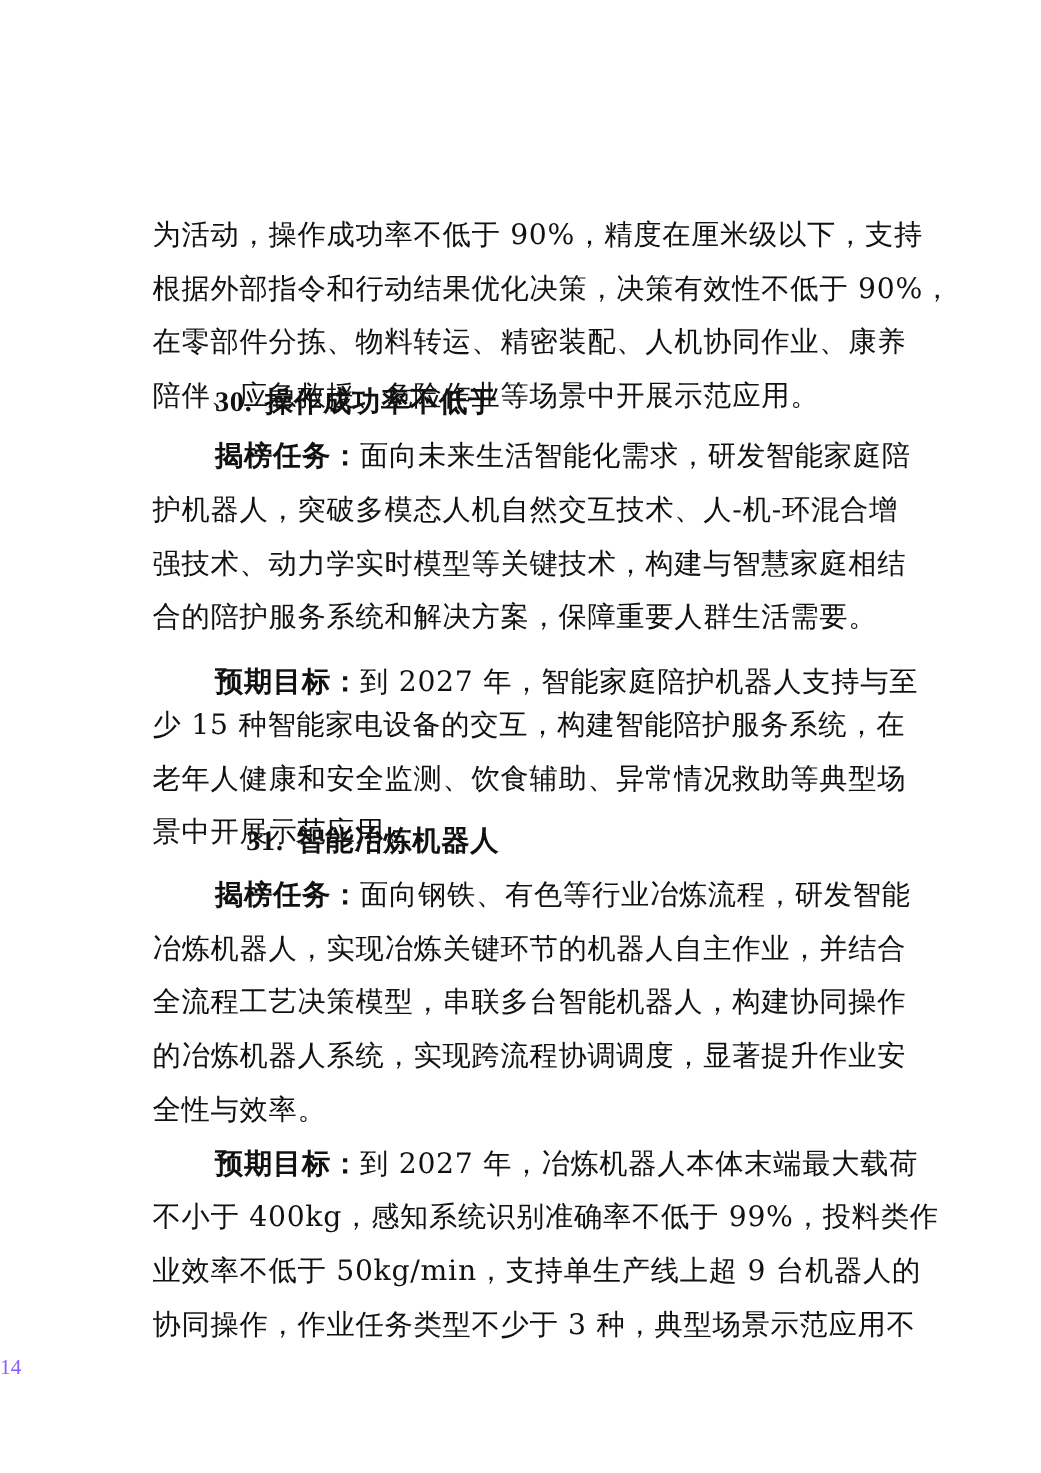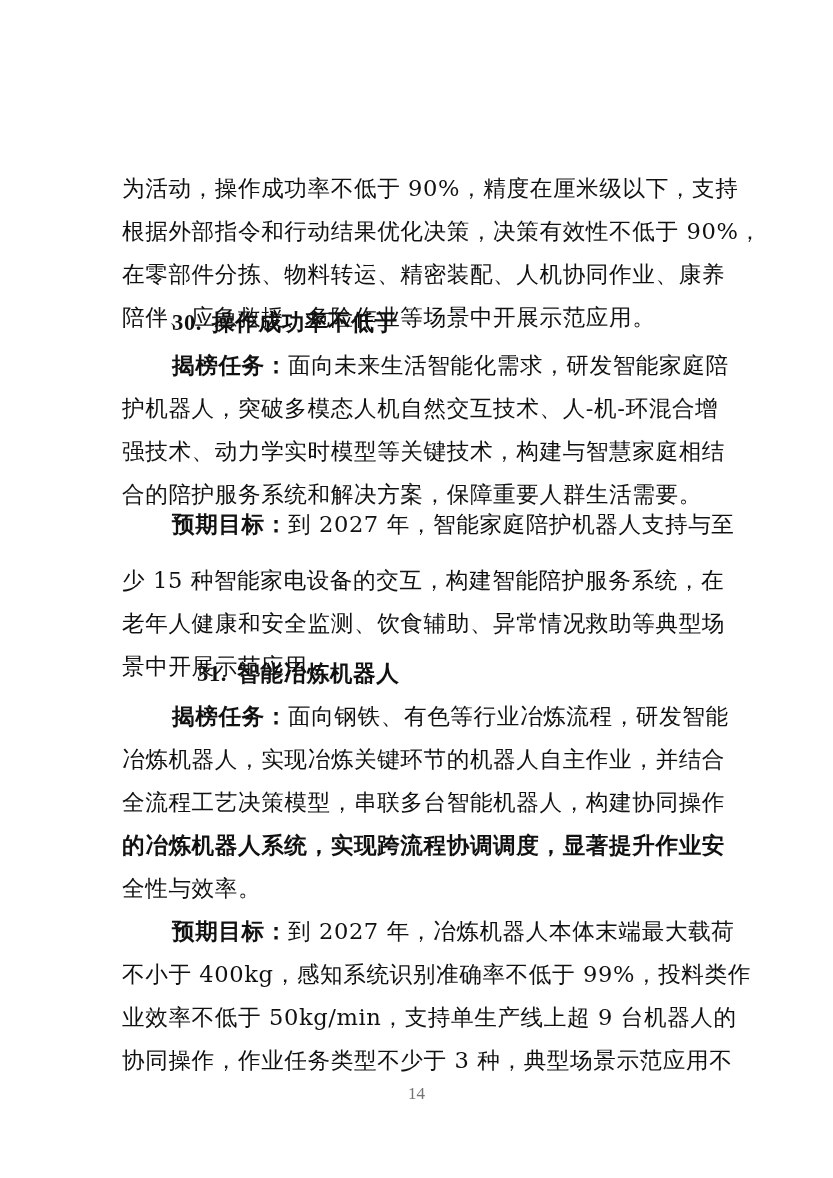--- a/index.html
+++ b/index.html
@@ -60,55 +60,54 @@
     .heading .num {
       font-family: "Liberation Serif", serif;
       font-weight: bold;
       margin-right: 10px;
     }
     .page-number {
       position: absolute;
       left: 0;
       width: 833px;
       top: 1083px;
-      text-align: center;
       font-family: "Liberation Serif", serif;
       font-size: 17px;
       line-height: 22px;
-      color: #737373;
+      color: #8b5cf6;
     }
   </style>
 </head>
 <body>
 
 <div class="page">
 
   <div class="line" style="top:171px;">为活动，操作成功率不低于 90%，精度在厘米级以下，支持</div>
   <div class="line" style="top:214px;">根据外部指令和行动结果优化决策，决策有效性不低于 90%，</div>
   <div class="line" style="top:257px;">在零部件分拣、物料转运、精密装配、人机协同作业、康养</div>
   <div class="line last" style="top:300px;">陪伴、应急救援、危险作业等场景中开展示范应用。</div>
 
   <div class="heading" style="top:305px;"><span class="num">30.</span><span>操作成功率不低于</span></div>
 
   <div class="line indent" style="top:348px;"><span class="lead">揭榜任务：</span><span>面向未来生活智能化需求，研发智能家庭陪</span></div>
   <div class="line" style="top:391px;">护机器人，突破多模态人机自然交互技术、人-机-环混合增</div>
   <div class="line" style="top:434px;">强技术、动力学实时模型等关键技术，构建与智慧家庭相结</div>
   <div class="line last" style="top:477px;">合的陪护服务系统和解决方案，保障重要人群生活需要。</div>
 
-  <div class="line indent" style="top:507px;"><span class="lead">预期目标：</span><span>到 2027 年，智能家庭陪护机器人支持与至</span></div>
+  <div class="line indent" style="top:529px;"><span class="lead">预期目标：</span><span>到 2027 年，智能家庭陪护机器人支持与至</span></div>
   <div class="line" style="top:563px;">少 15 种智能家电设备的交互，构建智能陪护服务系统，在</div>
   <div class="line" style="top:606px;">老年人健康和安全监测、饮食辅助、异常情况救助等典型场</div>
   <div class="line last" style="top:649px;">景中开展示范应用。</div>
 
   <div class="heading" style="top:656px;margin-left:25px;"><span class="num">31.</span><span>智能冶炼机器人</span></div>
 
   <div class="line indent" style="top:699px;"><span class="lead">揭榜任务：</span><span>面向钢铁、有色等行业冶炼流程，研发智能</span></div>
   <div class="line" style="top:742px;">冶炼机器人，实现冶炼关键环节的机器人自主作业，并结合</div>
   <div class="line" style="top:785px;">全流程工艺决策模型，串联多台智能机器人，构建协同操作</div>
-  <div class="line" style="top:828px;font-weight:bold;">的冶炼机器人系统，实现跨流程协调调度，显著提升作业安</div>
+  <div class="line" style="top:828px;">的冶炼机器人系统，实现跨流程协调调度，显著提升作业安</div>
   <div class="line last" style="top:871px;">全性与效率。</div>
 
   <div class="line indent" style="top:914px;"><span class="lead">预期目标：</span><span>到 2027 年，冶炼机器人本体末端最大载荷</span></div>
   <div class="line" style="top:957px;">不小于 400kg，感知系统识别准确率不低于 99%，投料类作</div>
   <div class="line" style="top:1000px;">业效率不低于 50kg/min，支持单生产线上超 9 台机器人的</div>
   <div class="line" style="top:1043px;">协同操作，作业任务类型不少于 3 种，典型场景示范应用不</div>
 
   <div class="page-number">14</div>
 </div>
 

